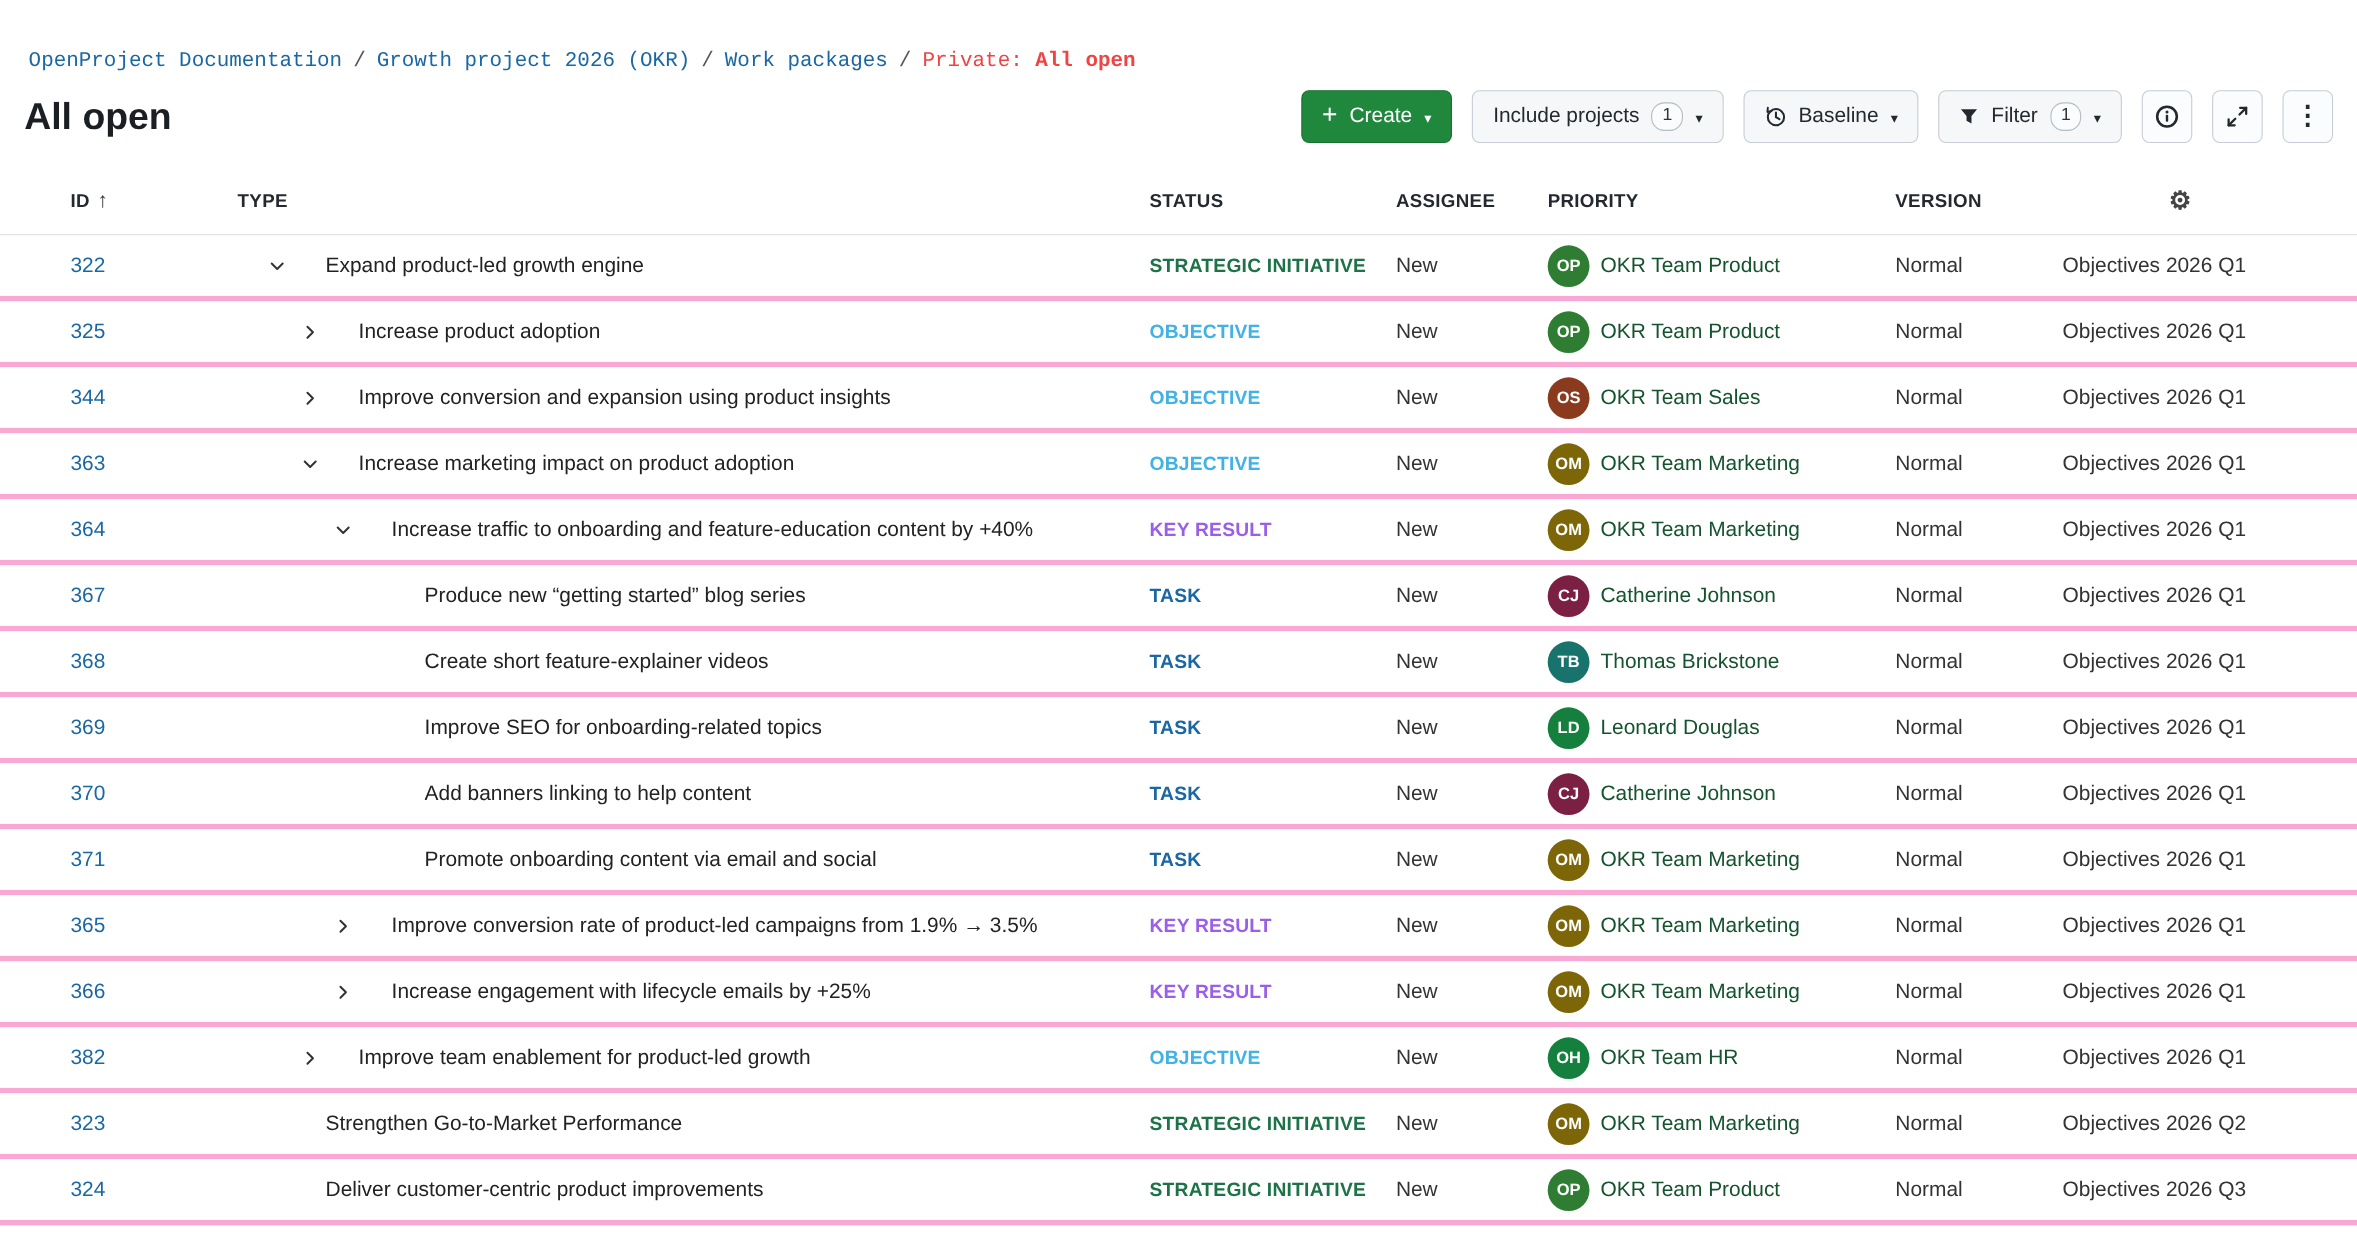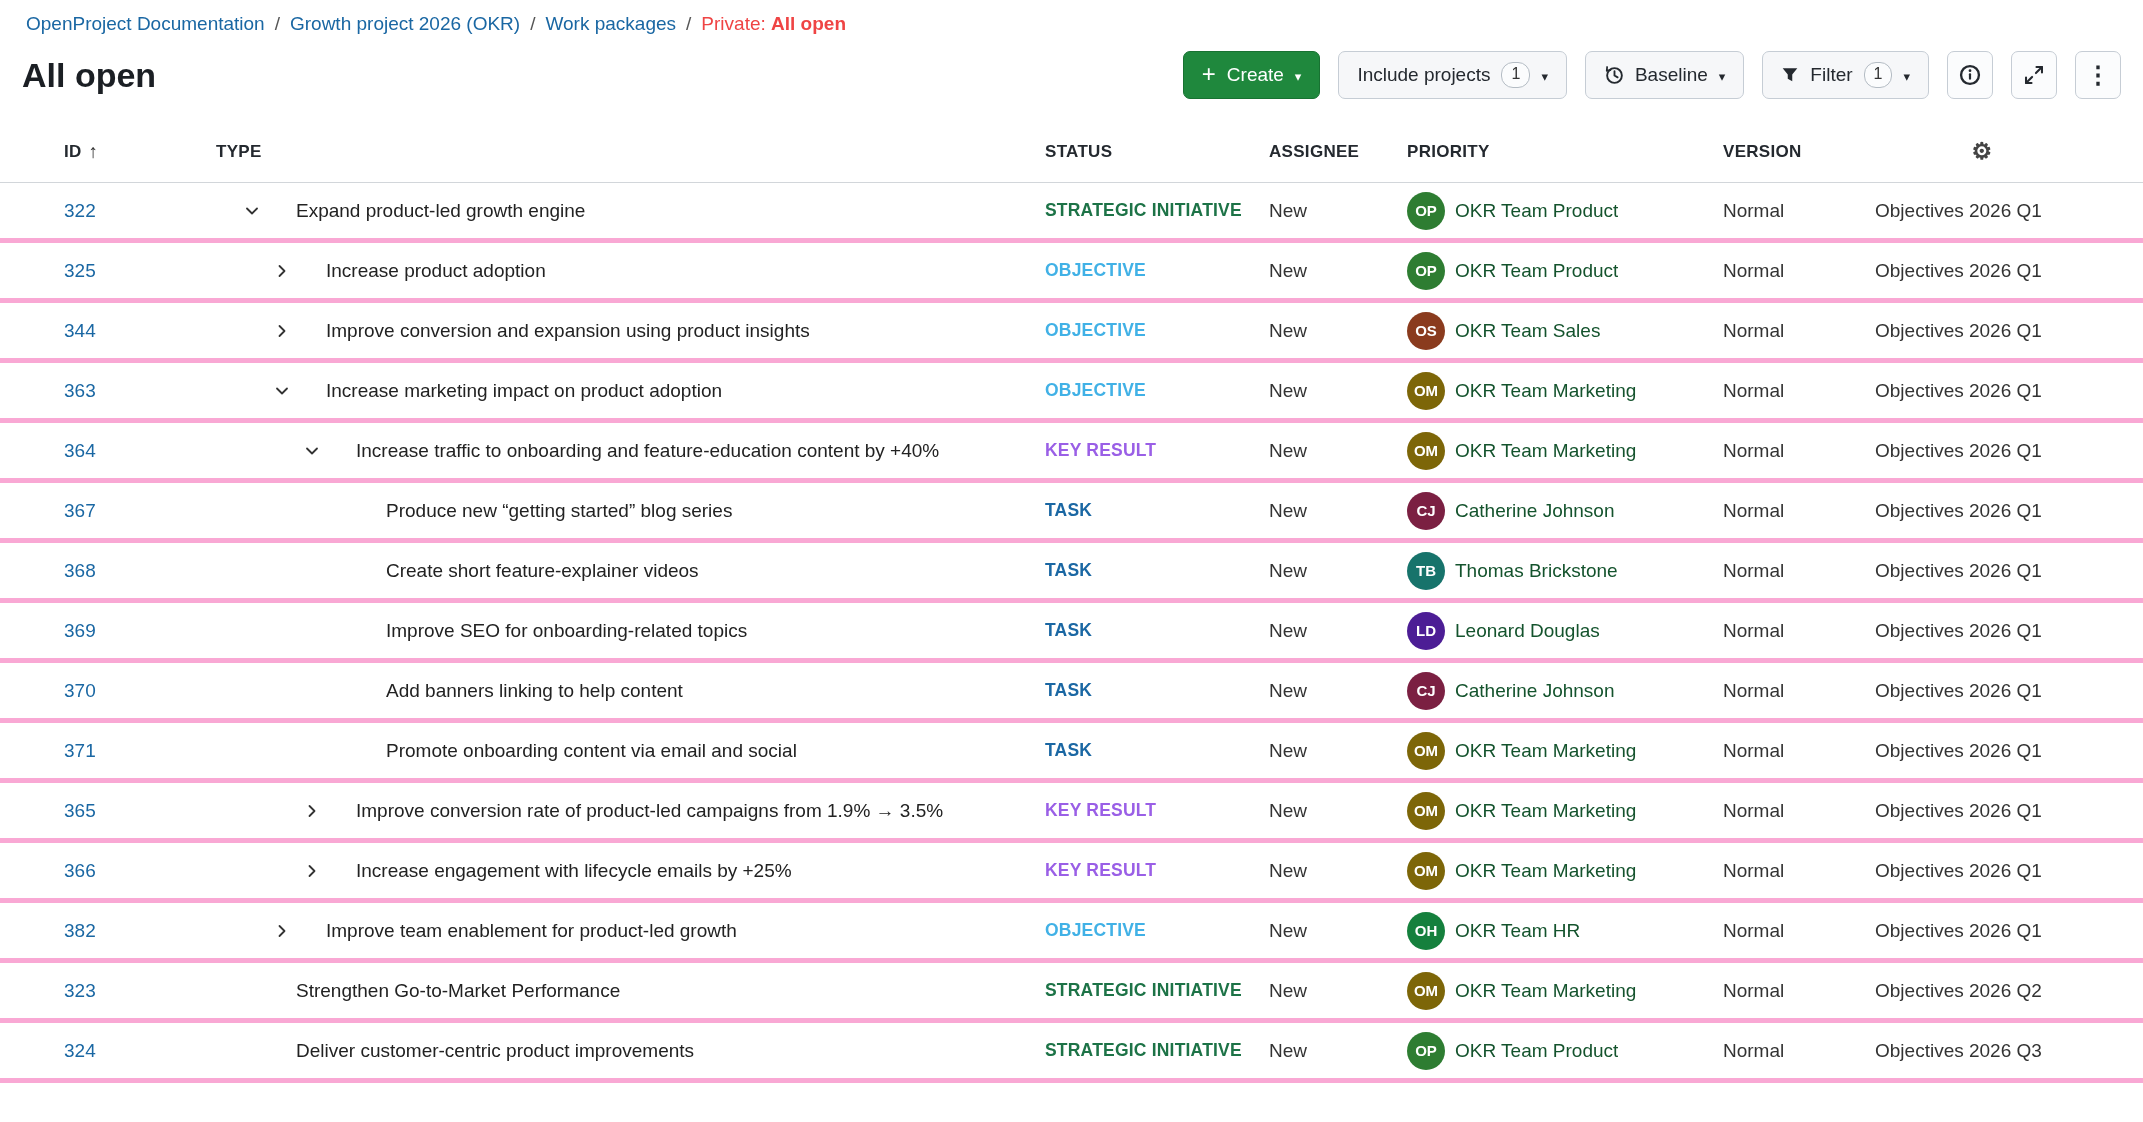--- a/index.html
+++ b/index.html
@@ -7,22 +7,23 @@
   body {
     background: #ffffff;
     font-family: "Liberation Sans", sans-serif;
     color: #333;
     overflow: hidden;
   }
 
   
   .breadcrumb {
     display: flex; align-items: center; gap: 10px;
-    padding: 13px 30px 0 26px;
+    padding: 44px 30px 0 26px;
     font-size: 19px;
+    font-family: Liberation Mono, monospace;
   }
   .bc-link { color: #1a67a3; text-decoration: none; cursor: pointer; white-space: nowrap; }
   .bc-sep { color: #555; }
   .bc-current { color: #ef4444; white-space: nowrap; }
   .bc-current b { font-weight: 700; }
 
   
   .header-row {
     display: flex; justify-content: space-between; align-items: center;
     padding: 16px 22px 22px 22px;
@@ -400,21 +401,21 @@
       <span class="arrow-box hidden">
         <svg width="16" height="16" viewBox="0 0 16 16">
           <path d="M5.5 3 L10.5 8 L5.5 13" fill="none" stroke="#333" stroke-width="1.8" stroke-linecap="round" stroke-linejoin="round"></path>
         </svg>
       </span>
       <span class="subject-text">Improve SEO for onboarding-related topics</span>
     </div>
     <div class="cell cell-type" style="color: rgb(26, 103, 163);">TASK</div>
     <div class="cell cell-status">New</div>
     <div class="cell cell-assignee">
-      <span class="avatar" style="background: #4c1d95;">LD</span>
+      <span class="avatar" style="background: #15803d;">LD</span>
       <span class="assignee-name">Leonard Douglas</span>
     </div>
     <div class="cell cell-priority">Normal</div>
     <div class="cell cell-version">Objectives 2026 Q1</div>
     <div class="cell"></div>
   </div>
 
   <div class="row">
     <div class="cell cell-id-pad">
       <a class="id-link">370</a>

